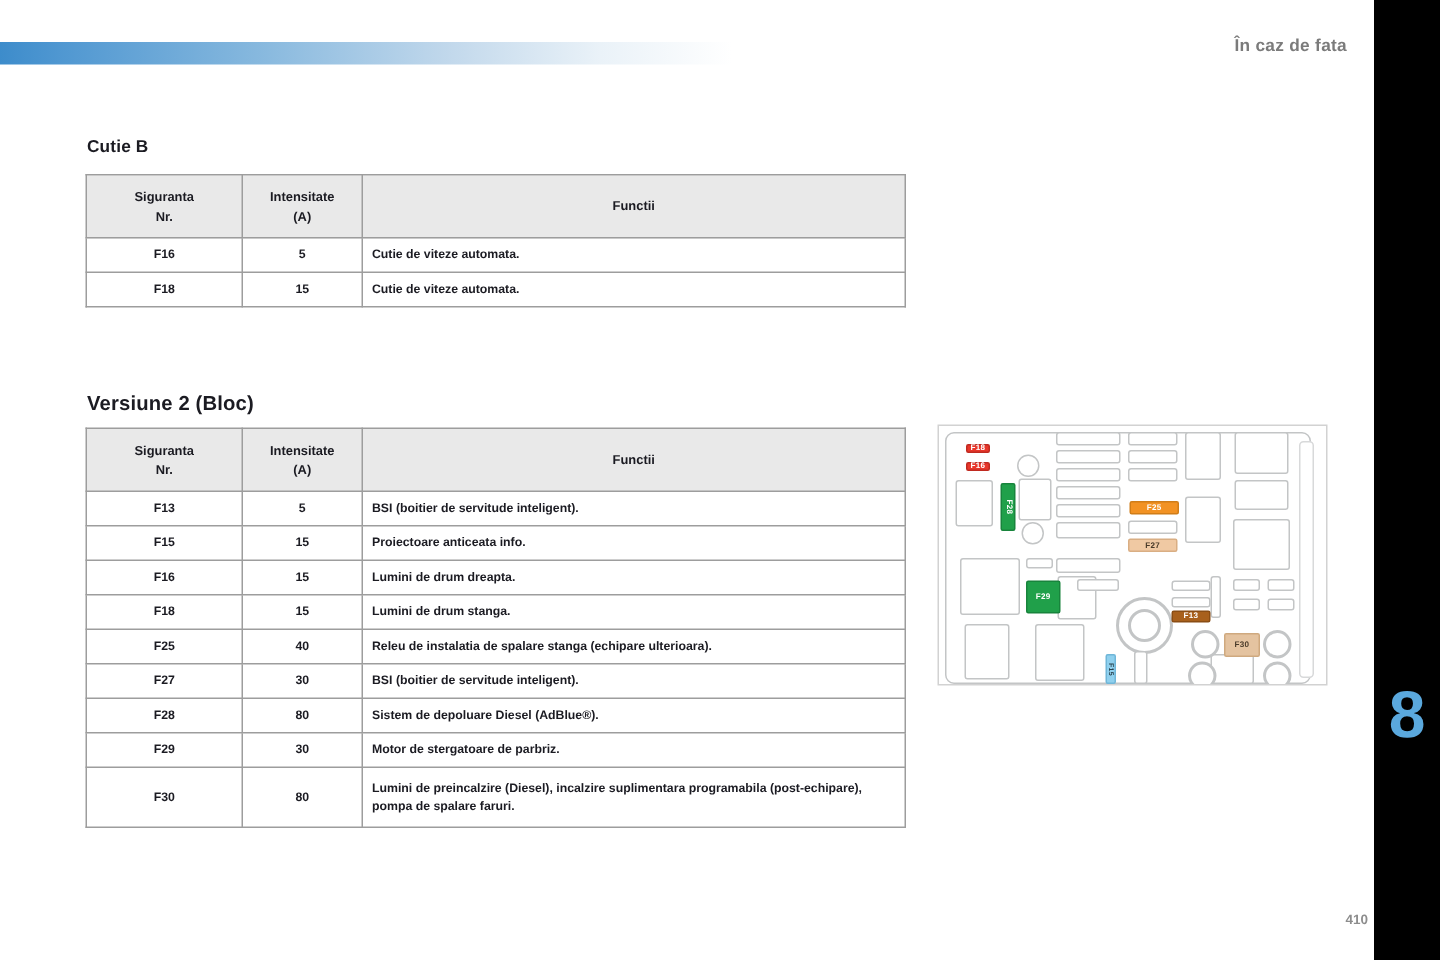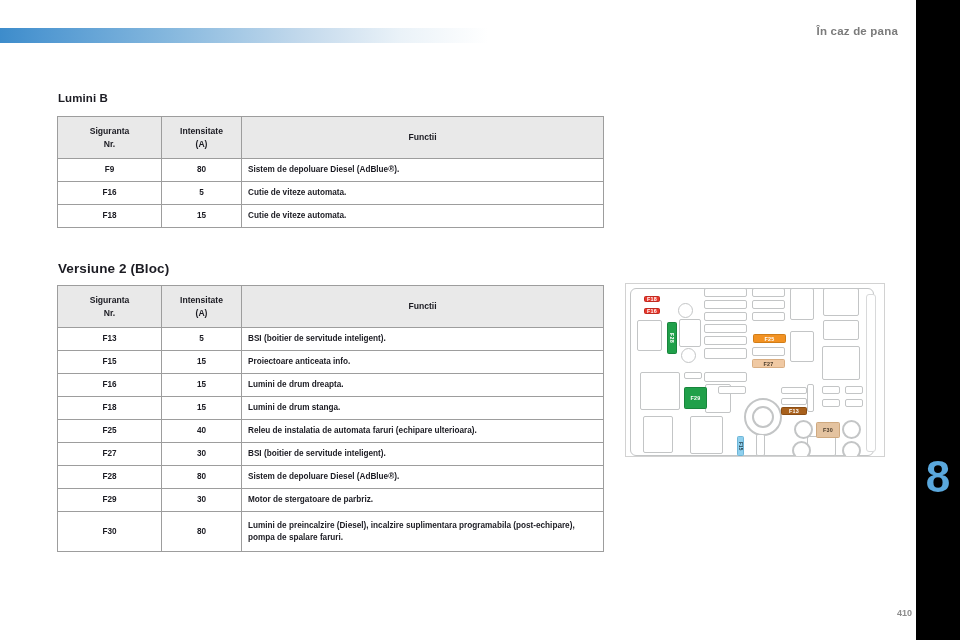--- a/index.html
+++ b/index.html
@@ -144,23 +144,23 @@
 <body>
 
 <div class="page">
 
   <div class="chap-strip"></div>
   <div class="chap-strip2"></div>
   <div class="chap-tab"></div>
   <div class="chap-num">8</div>
 
   <div class="topbar"></div>
-  <div class="header-title">În caz de pana</div>
-
-  <div class="sec-title t1">Lumini B</div>
+  <div class="header-title">În caz de fata</div>
+
+  <div class="sec-title t1">Cutie B</div>
 
   <table class="fuse tbl1">
     <colgroup>
         <col class="c1">
         <col class="c2">
         <col class="c3">
       </colgroup>
     <thead>
       <tr>
         <th>
@@ -169,25 +169,20 @@
         </th>
         <th>
           <span>Intensitate</span>
           <span class="l2">(A)</span>
         </th>
         <th>Functii</th>
       </tr>
     </thead>
     <tbody>
       <tr>
-        <td class="num">F9</td>
-        <td class="amp">80</td>
-        <td class="fn">Sistem de depoluare Diesel (AdBlue®).</td>
-      </tr>
-      <tr>
         <td class="num">F16</td>
         <td class="amp">5</td>
         <td class="fn">Cutie de viteze automata.</td>
       </tr>
       <tr>
         <td class="num">F18</td>
         <td class="amp">15</td>
         <td class="fn">Cutie de viteze automata.</td>
       </tr>
     </tbody>
@@ -231,21 +226,21 @@
         <td class="fn">Lumini de drum dreapta.</td>
       </tr>
       <tr>
         <td class="num">F18</td>
         <td class="amp">15</td>
         <td class="fn">Lumini de drum stanga.</td>
       </tr>
       <tr>
         <td class="num">F25</td>
         <td class="amp">40</td>
-        <td class="fn">Releu de instalatia de automata faruri (echipare ulterioara).</td>
+        <td class="fn">Releu de instalatia de spalare stanga (echipare ulterioara).</td>
       </tr>
       <tr>
         <td class="num">F27</td>
         <td class="amp">30</td>
         <td class="fn">BSI (boitier de servitude inteligent).</td>
       </tr>
       <tr>
         <td class="num">F28</td>
         <td class="amp">80</td>
         <td class="fn">Sistem de depoluare Diesel (AdBlue®).</td>

